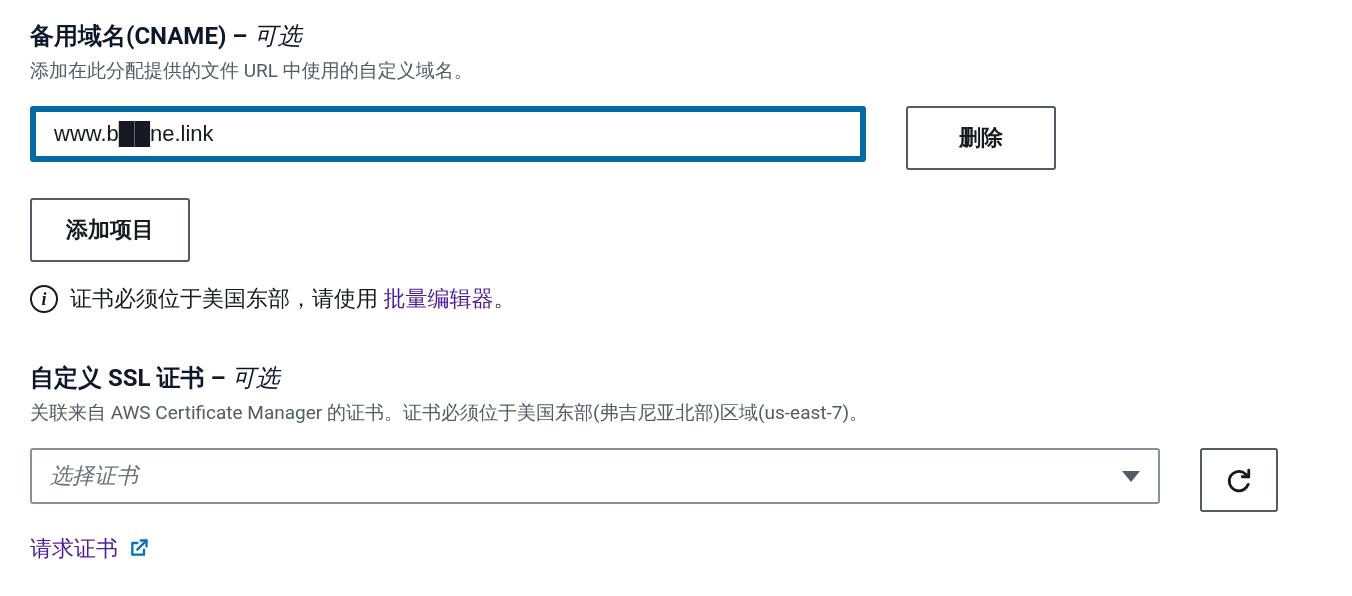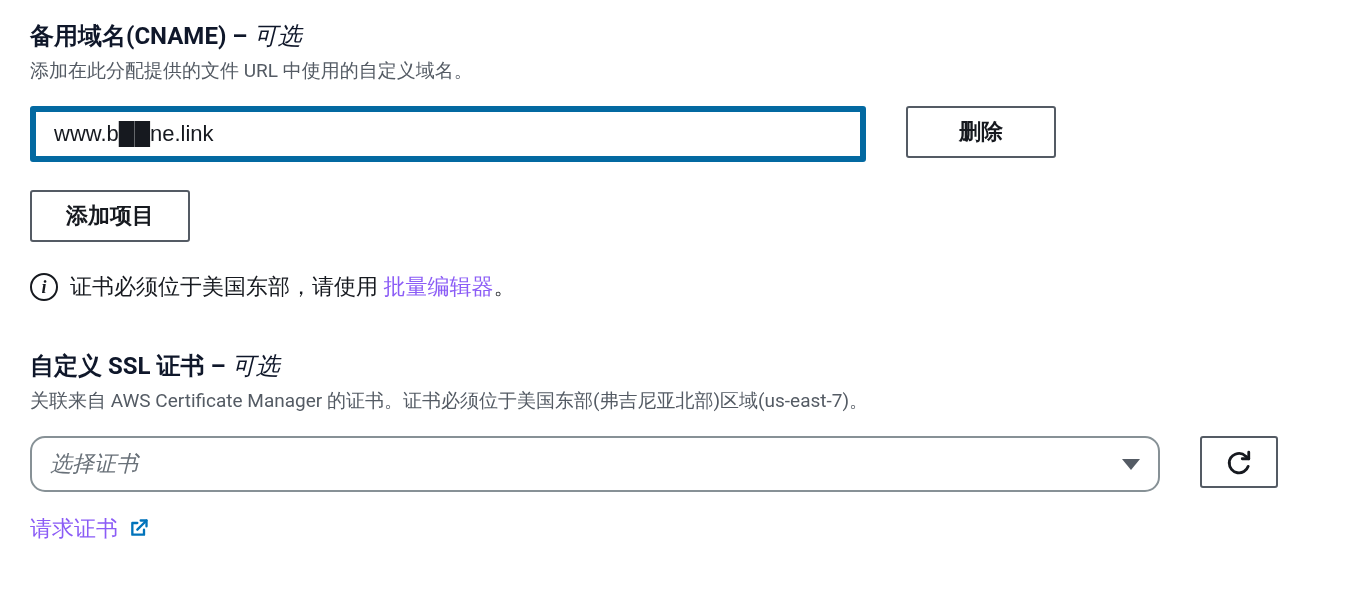--- a/index.html
+++ b/index.html
@@ -41,38 +41,38 @@
       flex: 0 0 836px;
       height: 56px;
       border: 6px solid #0369a1;
       border-radius: 3px;
       font-size: 22px;
       padding: 0 18px;
       color: #16191f;
       background: #ffffff;
     }
     .btn {
-      height: 52px;
+      height: 64px;
       border: 2px solid #545b64;
       border-radius: 3px;
       background: #ffffff;
       font-size: 22px;
       font-weight: 700;
       padding: 0 30px;
       cursor: pointer;
       color: #16191f;
       display: inline-flex;
       align-items: center;
       justify-content: center;
     }
     .btn-delete {
       min-width: 150px;
     }
     .btn-add {
-      margin-bottom: 30px;
+      margin-bottom: 22px;
       padding: 12px 34px;
     }
     .info-row {
       display: flex;
       align-items: center;
       gap: 12px;
       font-size: 22px;
       color: #16191f;
     }
     .info-icon {
@@ -83,35 +83,35 @@
       display: inline-flex;
       align-items: center;
       justify-content: center;
       font-family: Georgia, serif;
       font-style: italic;
       font-weight: bold;
       font-size: 18px;
       flex-shrink: 0;
     }
     .link {
-      color: #8b5cf6;
+      color: #4c1d95;
       text-decoration: none;
       cursor: pointer;
     }
     .select-row {
       display: flex;
       gap: 40px;
       align-items: stretch;
     }
     .select-wrap {
       flex: 1;
       max-width: 1130px;
       height: 56px;
       border: 2px solid #879196;
-      border-radius: 15px;
+      border-radius: 3px;
       background: #ffffff;
       display: flex;
       align-items: center;
       padding: 0 18px;
       cursor: pointer;
       justify-content: space-between;
     }
     .select-placeholder {
       font-size: 22px;
       font-style: italic;

